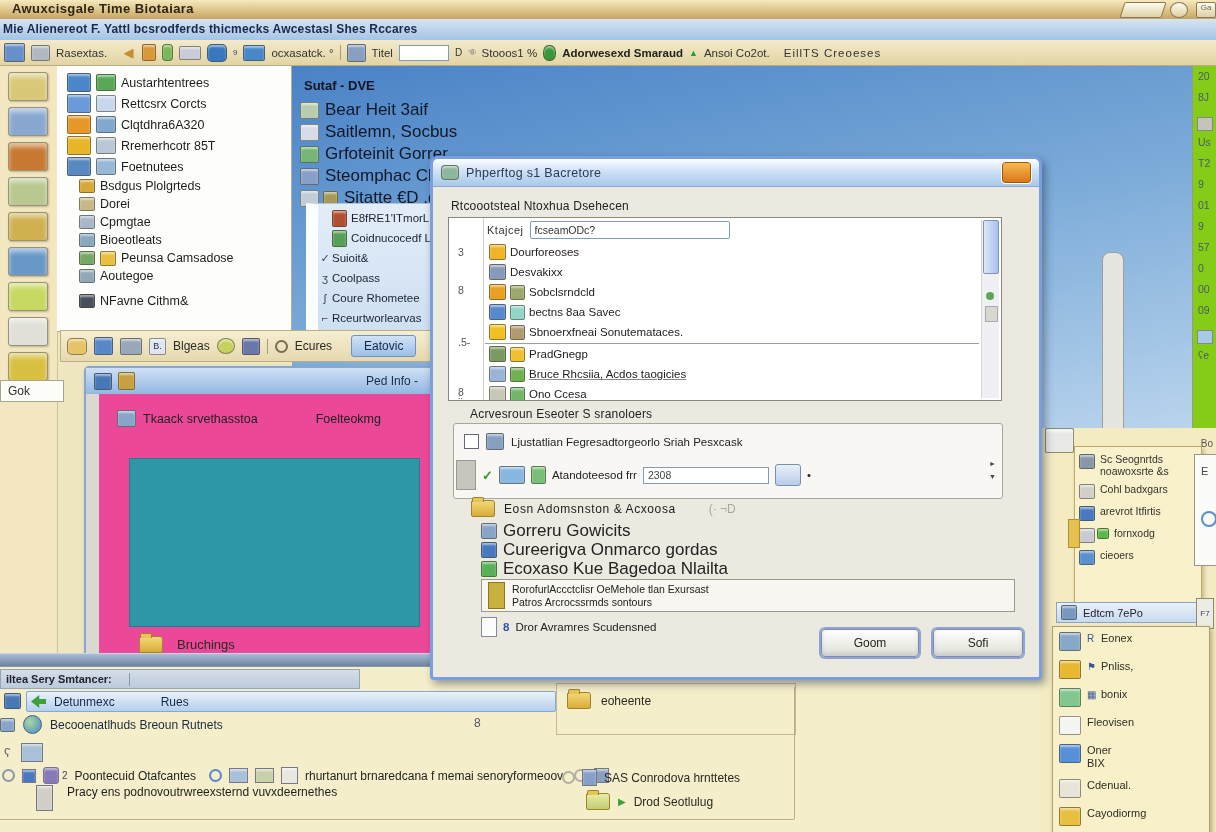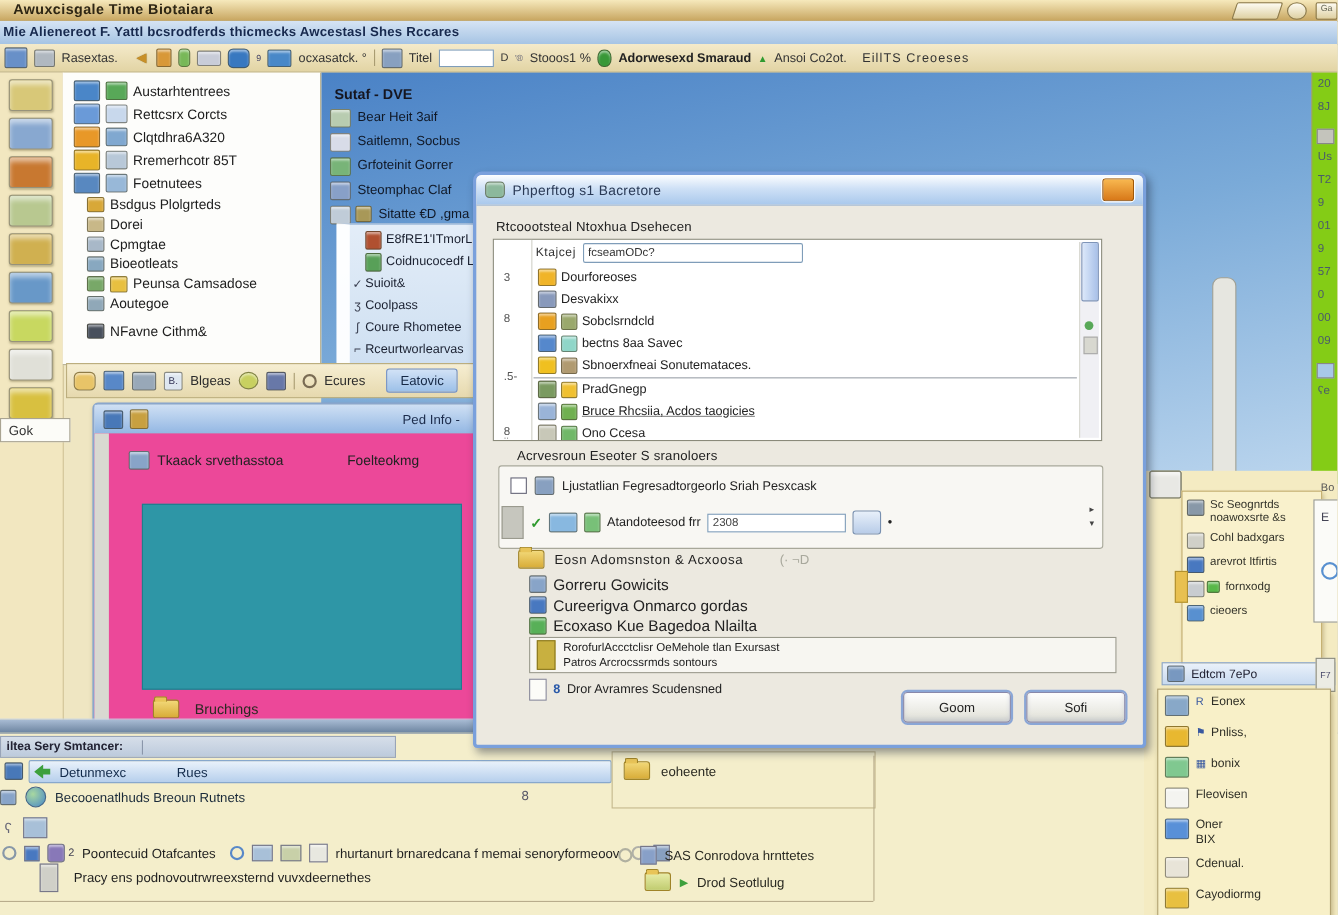--- a/index.html
+++ b/index.html
@@ -32,21 +32,21 @@
   .lt-row.lvl1 .i1{width:22px;height:17px}
   .lt-row.lvl1 .i2{width:18px;height:15px}
   .lt-row .i1,.lt-row .i2{margin-right:5px}
   .lt-row.lvl0 .i1{width:14px;height:12px}
   .lt-row.last{margin-top:7px}
 
   
   #canvas{left:292px;top:66px;width:900px;height:600px;background:linear-gradient(168deg,#4a82c6 0%,#7aaad8 35%,#c2daf0 75%,#e8f2fb 100%);z-index:1}
   #canvas-tree{left:300px;top:76px;width:165px;z-index:2;color:#101826}
   #ct-header{font-size:13px;font-weight:600;margin:2px 0 6px 4px;color:#15151f}
-  .ct-row{display:flex;align-items:flex-start;height:22px;font-size:12px}
+  .ct-row{display:flex;align-items:center;height:22px;font-size:17px}
   .ct-row .ic{width:17px;height:15px;margin-right:6px}
   .ct-row .i2{width:13px;height:13px;margin-left:-2px}
   #canvas-sub{left:306px;top:203px;width:140px;height:128px;background:linear-gradient(#e3edf8,#cfe0f2);border:1px solid #b0c4dc;border-left:12px solid rgba(255,255,255,.92);z-index:2;padding-top:4px;box-sizing:border-box}
   .cs-row{display:flex;align-items:center;height:20px;font-size:11.5px;color:#1a2030}
   .cs-g{width:14px;text-align:center;color:#3a3f50;font-size:11px;flex:none}
   .cs-row .ic{width:13px;height:15px;margin-right:4px}
 
   
   #mini-toolbar{left:60px;top:330px;width:385px;height:32px;background:linear-gradient(#f6eed2,#e6d9ae);border:1px solid #bcae7e;display:flex;align-items:center;gap:7px;padding:0 6px;box-sizing:border-box;z-index:3;font-size:12px;color:#2a2a2a}
   .ring{display:inline-block;width:13px;height:13px;border-radius:50%;border:2px solid #7a6c54;box-sizing:border-box;flex:none}
@@ -94,21 +94,21 @@
   #dlg-g1{position:absolute;left:10px;top:9px;display:flex;align-items:center;gap:7px;font-size:11.5px;color:#222}
   #dlg-g2{position:absolute;left:2px;top:36px;display:flex;align-items:center;gap:6px;font-size:11.5px;color:#222}
   #g2-block{width:18px;height:28px;background:#c6c6be;border:1px solid #9a9a8e;flex:none}
   .gcheck{color:#2f9a2f;font-weight:bold;font-size:13px}
   #dlg-g2 input{width:116px;height:15px;border:1px solid #7f9db9;background:#fff;font-size:10.5px;padding:0 4px;color:#444}
   #g2-btn{width:24px;height:20px;background:linear-gradient(#e8f0fa,#b8cce8);border:1px solid #7890b0;border-radius:3px;flex:none}
   #dlg-spin{position:absolute;right:6px;top:36px;display:flex;flex-direction:column;gap:6px;font-size:7px;color:#444}
   #dlg-perm{position:absolute;left:38px;top:341px;display:flex;align-items:center;gap:9px;font-size:12px;color:#1d1d1d;letter-spacing:.6px}
   #dlg-perm .suffix{color:#a8a89c;letter-spacing:0;margin-left:24px}
   #dlg-opts{position:absolute;left:48px;top:362px}
-  .opt{display:flex;align-items:center;height:19px;font-size:14px;color:#222}
+  .opt{display:flex;align-items:center;height:19px;font-size:17px;color:#222}
   .opt .ic{width:14px;height:14px;margin-right:6px}
   #dlg-note{position:absolute;left:48px;top:420px;width:534px;height:33px;border:1px solid #9a9a8c;background:#f7f6f1;display:flex;align-items:center;padding:0 6px;box-sizing:border-box;gap:7px}
   #dlg-note .tall{width:15px;height:25px;background:#c8b040;border:1px solid #8a7820;flex:none}
   #dlg-note .lines{font-size:10.5px;color:#222;line-height:13px}
   #dlg-bottom{position:absolute;left:48px;top:458px;display:flex;align-items:center;gap:6px;font-size:11.5px;color:#222}
   #dlg-bottom .doc{width:14px;height:18px;background:#fcfcf8;border:1px solid #889;flex:none}
   #dlg-bottom .num{color:#2858a8;font-weight:600}
   .xpbtn{position:absolute;height:28px;background:linear-gradient(#fefefe,#e0e0d6);border:1px solid #88a;border-radius:4px;box-shadow:0 0 0 2px #8aa6d6,inset 0 -3px 4px rgba(160,170,190,.35);font-size:12px;color:#222}
 
   
@@ -145,21 +145,21 @@
   #bt-bar .sp{width:30px}
   .garrow{display:inline-block;width:15px;height:13px;background:#3da03d;clip-path:polygon(0 50%,55% 0,55% 30%,100% 30%,100% 70%,55% 70%,55% 100%);flex:none}
   .globe{display:inline-block;width:17px;height:17px;border-radius:50%;background:radial-gradient(circle at 35% 35%,#a8d8a0,#4888c8);border:1px solid #446688;flex:none}
   #bt-row2{position:absolute;left:0;top:48px;display:flex;align-items:center;gap:8px;font-size:12px;color:#1a2a3a}
   #bt-badge{position:absolute;left:474px;top:49px;font-size:12px;color:#556}
   #bt-group{position:absolute;left:556px;top:16px;width:238px;height:50px;border:1px solid #c4b88c}
   #bt-group .row{position:absolute;left:10px;top:8px;gap:10px;font-size:12px;color:#2a2a22}
   #bt-r3{position:absolute;left:4px;top:76px;display:flex;align-items:center;gap:10px}
   .sqic{display:inline-block;border:1px solid #778;box-shadow:inset 0 2px 2px rgba(255,255,255,.5)}
   #bt-r4{position:absolute;left:2px;top:100px;display:flex;align-items:center;gap:7px;font-size:12px;color:#1f1f1f}
-  #bt-r5{position:absolute;left:36px;top:118px;display:flex;align-items:center;gap:14px;font-size:12px;color:#1f1f1f}
+  #bt-r5{position:absolute;left:36px;top:118px;display:flex;align-items:flex-start;gap:14px;font-size:12px;color:#1f1f1f}
   #bt-sas{position:absolute;left:562px;top:102px;display:flex;align-items:center;gap:7px;font-size:12px;color:#2a2a22}
   #bt-drod{position:absolute;left:586px;top:126px;display:flex;align-items:center;gap:8px;font-size:12px;color:#2a2a22}
   #bt-vline{position:absolute;left:794px;top:20px;width:1px;height:132px;background:#b8ac8c}
   #bt-hline{position:absolute;left:0;top:152px;width:794px;height:1px;background:#b8ac8c}
 </style>
 </head>
 <body>
 
 <div id="stage">
 

